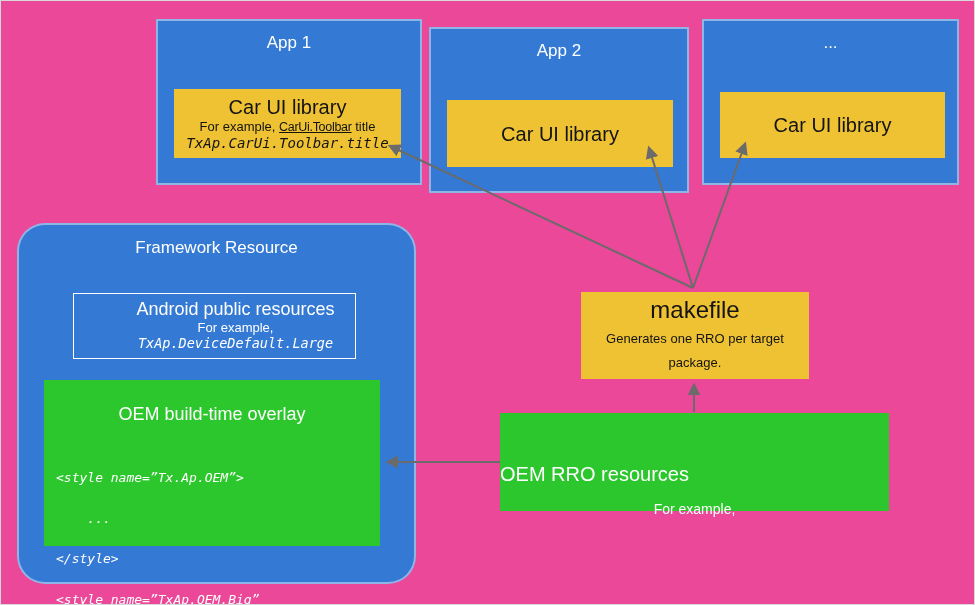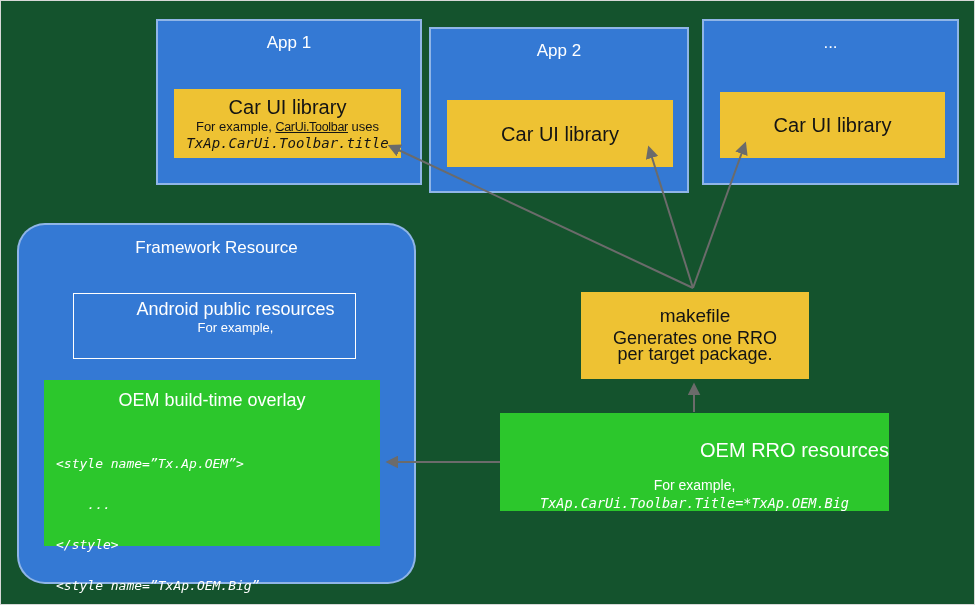--- a/index.html
+++ b/index.html
@@ -1,18 +1,18 @@
 <!DOCTYPE html>
 <html><head>
 <meta charset="utf-8">
 <style>
   html,body { margin:0; padding:0; background:#e6e6e6; }
   #canvas {
     position:relative; width:975px; height:605px;
-    background:#14532d; border:1px solid #d8d8d8; box-sizing:border-box;
+    background:#ec4899; border:1px solid #d8d8d8; box-sizing:border-box;
     font-family:"Liberation Sans", sans-serif; overflow:hidden;
   }
   .blue-box {
     position:absolute; background:#3479d4;
     border:2px solid rgba(255,255,255,0.45); box-sizing:border-box;
   }
   .app-title { text-align:center; color:#ffffff; font-size:17px; margin-top:12px; }
   .lib-box {
     position:absolute; background:#eec233; color:#141414;
     text-align:center; box-sizing:border-box;
@@ -28,46 +28,46 @@
   .public-box {
     position:absolute; left:54px; top:68px; width:283px; height:66px;
     border:1px solid #ffffff; box-sizing:border-box;
     text-align:center; color:#ffffff;padding-left:42px;
   }
   .public-title { font-size:18px; margin-top:5px; }
   .public-example { font-size:13px; line-height:15px; }
   .public-code { font-size:13.5px; }
 
   .green-box { position:absolute; background:#2cc72c; color:#ffffff; box-sizing:border-box; }
-  .overlay-title { text-align:center; font-size:18px; padding-top:10px; }
+  .overlay-title { text-align:center; font-size:18px; padding-top:24px; }
   .overlay-code {
     margin-top:19px; padding-left:12px; font-size:13px; line-height:13.5px;
     white-space:pre; color:#ffffff;
   }
 
   .yellow-box { position:absolute; background:#eec233; color:#141414; text-align:center; box-sizing:border-box; }
-  .makefile-title { font-size:19px; padding-top:13px; }
-  .makefile-desc { font-size:18px; line-height:16px; width:190px; margin:3px auto 16px auto; }
+  .makefile-title { font-size:24px; padding-top:4px; }
+  .makefile-desc { font-size:13px; line-height:24px; width:190px; margin:3px auto 16px auto; }
 
-  .rro-title { text-align:right; font-size:20px; padding-top:26px; }
+  .rro-title { text-align:left; font-size:20px; padding-top:26px;margin-top:24px; }
   .rro-example { text-align:center; font-size:14px; margin-top:15px; }
   .rro-code { text-align:center; font-size:13.5px; margin-top:2px; }
 
   #arrow-layer { position:absolute; left:0; top:0; z-index:5; pointer-events:none; }
 </style>
 </head>
 <body>
 
 <div id="canvas">
 
   <div class="blue-box" style="left:155px; top:18px; width:266px; height:166px;">
     <div class="app-title">App 1</div>
     <div class="lib-box" style="left:16px; top:68px; width:227px; height:69px; padding-top:6px;">
       <div class="lib-title">Car UI library</div>
-      <div class="lib-example"><span>For example, </span><span class="code-inline">CarUi.Toolbar</span><span> uses</span></div>
+      <div class="lib-example"><span>For example, </span><span class="code-inline">CarUi.Toolbar</span><span> title</span></div>
       <div class="lib-code mono">TxAp.CarUi.Toolbar.title</div>
     </div>
   </div>
 
   <div class="blue-box" style="left:428px; top:26px; width:260px; height:166px;">
     <div class="app-title">App 2</div>
     <div class="lib-box centerflex" style="left:16px; top:71px; width:226px; height:67px;">
       <div class="lib-title">Car UI library</div>
     </div>
   </div>
@@ -78,20 +78,21 @@
       <div class="lib-title">Car UI library</div>
     </div>
   </div>
 
   <div class="blue-box" style="left:16px; top:222px; width:399px; height:361px;border-radius:28px;">
     <div class="fw-title">Framework Resource</div>
 
     <div class="public-box">
       <div class="public-title">Android public resources</div>
       <div class="public-example">For example,</div>
+      <div class="public-code mono">TxAp.DeviceDefault.Large</div>
     </div>
 
     <div class="green-box" style="left:25px; top:155px; width:336px; height:166px;">
       <div class="overlay-title">OEM build-time overlay</div>
       <div class="overlay-code mono">
         <div>&lt;style name=”Tx.Ap.OEM”&gt;</div>
         <div>    ...</div>
         <div>&lt;/style&gt;</div>
         <div>&lt;style name=”TxAp.OEM.Big”</div>
         
@@ -102,21 +103,20 @@
   </div>
 
   <div class="yellow-box" style="left:580px; top:291px; width:228px; height:87px;">
     <div class="makefile-title">makefile</div>
     <div class="makefile-desc">Generates one RRO per target package.</div>
   </div>
 
   <div class="green-box" style="left:499px; top:412px; width:389px; height:98px;">
     <div class="rro-title">OEM RRO resources</div>
     <div class="rro-example">For example,</div>
-    <div class="rro-code mono">TxAp.CarUi.Toolbar.Title=*TxAp.OEM.Big</div>
   </div>
 
   <svg id="arrow-layer" width="975" height="605" viewBox="0 0 975 605">
     <defs>
       <marker id="ah" viewBox="0 0 10 10" refX="8" refY="5" markerWidth="6.5" markerHeight="6.5" orient="auto-start-reverse">
         <path d="M0,0 L10,5 L0,10 z" fill="#6b6b6b"></path>
       </marker>
     </defs>
     <line x1="692" y1="287" x2="389" y2="145" stroke="#6b6b6b" stroke-width="2" marker-end="url(#ah)"></line>
     <line x1="692" y1="287" x2="648" y2="147" stroke="#6b6b6b" stroke-width="2" marker-end="url(#ah)"></line>

